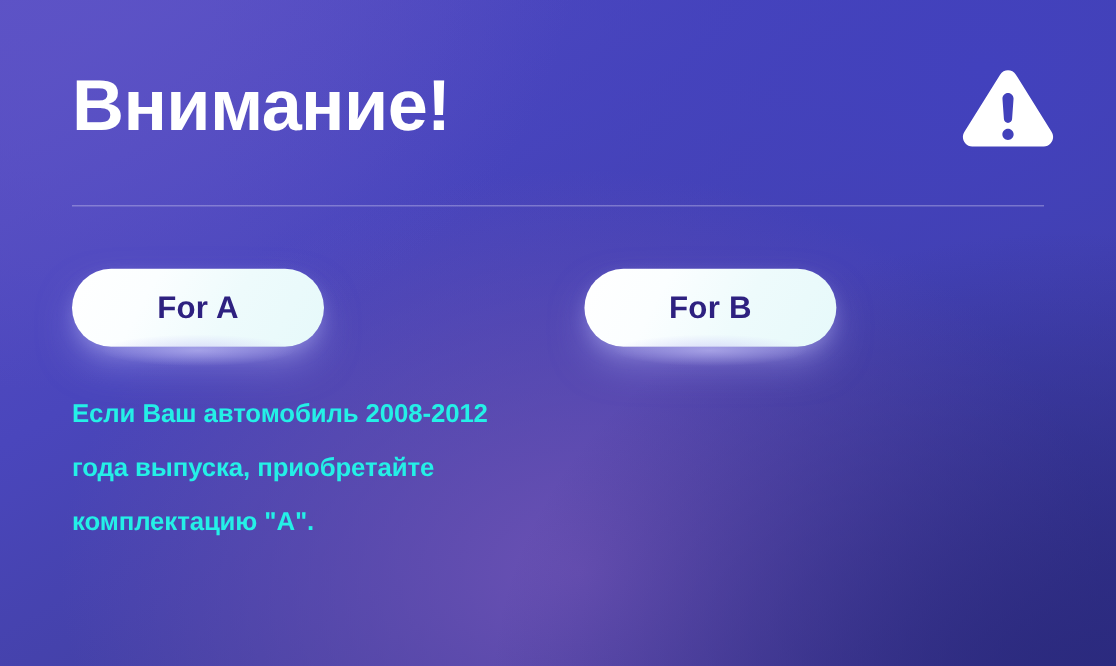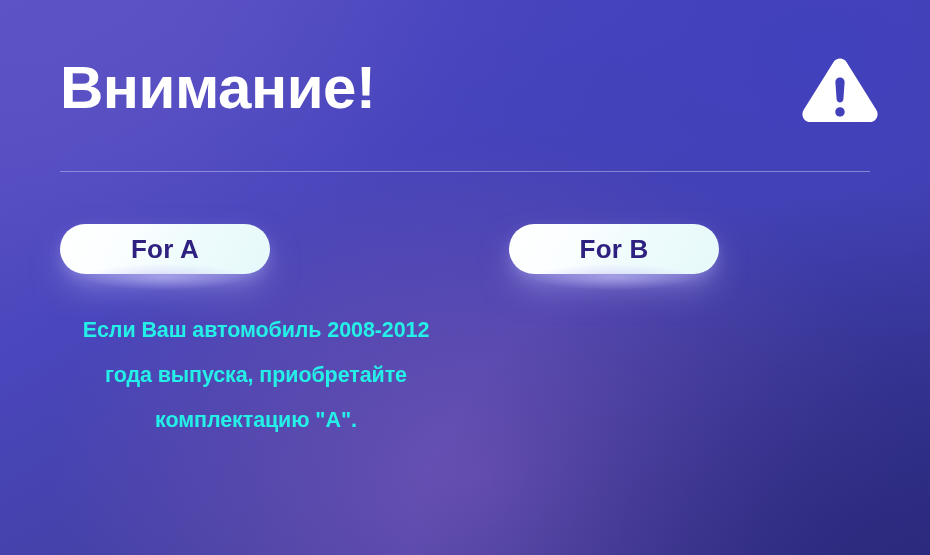--- a/index.html
+++ b/index.html
@@ -81,27 +81,27 @@
     width: 930px;
     height: 383px;
   }
 
   .column {
     position: absolute;
     top: 0;
     width: 400px;
   }
   .column.col-a { left: 60px; }
-  .column.col-b { left: 509px; }
+  .column.col-b { left: 487px; }
 
   .pill-button {
     position: relative;
     display: block;
     width: 210px;
-    height: 50px;
+    height: 65px;
     border: 0;
     margin: 52px 0 0 0;
     padding: 0;
     border-radius: 33px;
     background: linear-gradient(118deg, #ffffff 0%, #fbfeff 30%, #eefbfc 62%, #e6f9fa 100%);
     color: #2e2180;
     font-family: "Liberation Sans", "DejaVu Sans", sans-serif;
     font-size: 26px;
     font-weight: bold;
     letter-spacing: 0.2px;
@@ -123,21 +123,20 @@
   }
 
   .detail-text {
     margin: 34px 0 0 0;
     width: 392px;
     font-size: 21.5px;
     line-height: 45px;
     font-weight: bold;
     color: #24f0e7;
     letter-spacing: -0.1px;
-    text-align: center;
   }
 </style>
 </head>
 <body>
 
 <div id="banner">
 
   <div id="header">
 
     <h1 id="page-title">Внимание!</h1>

